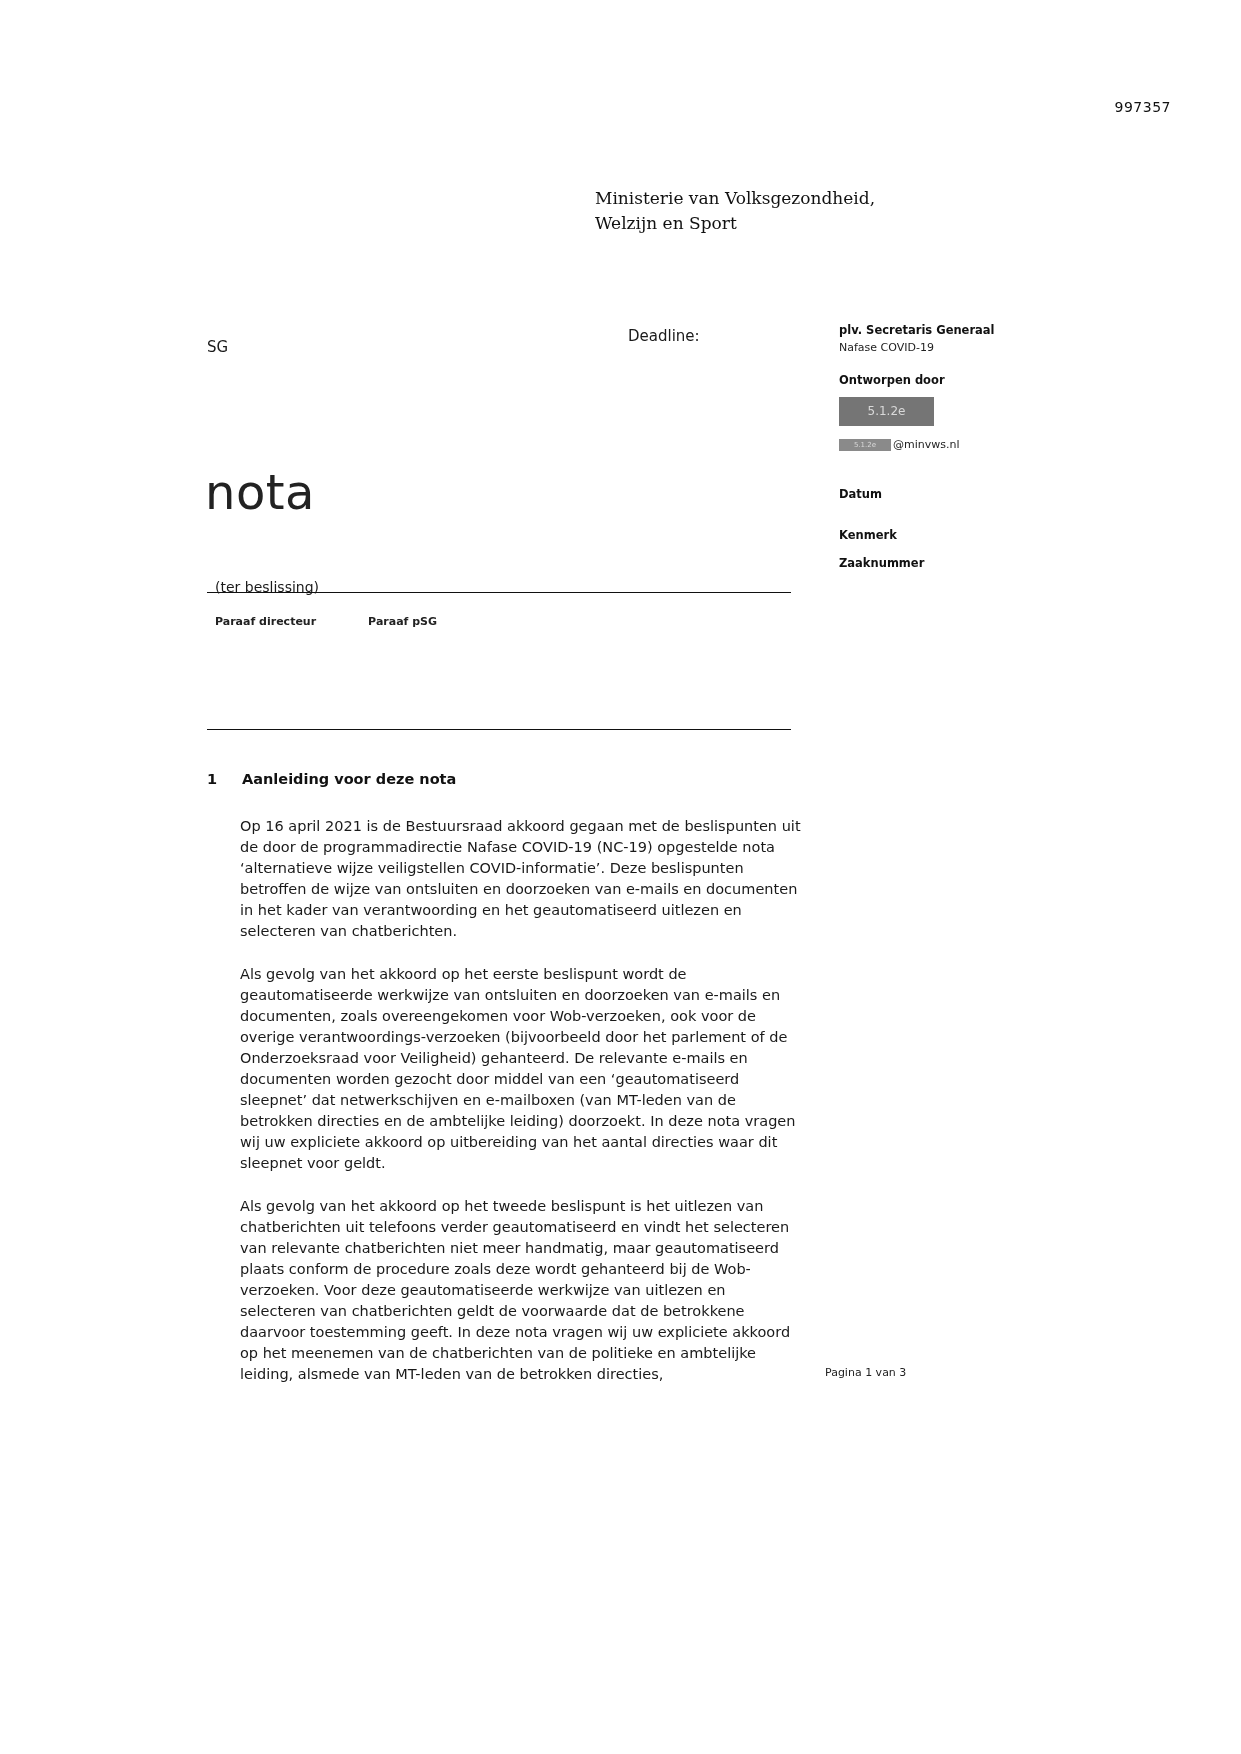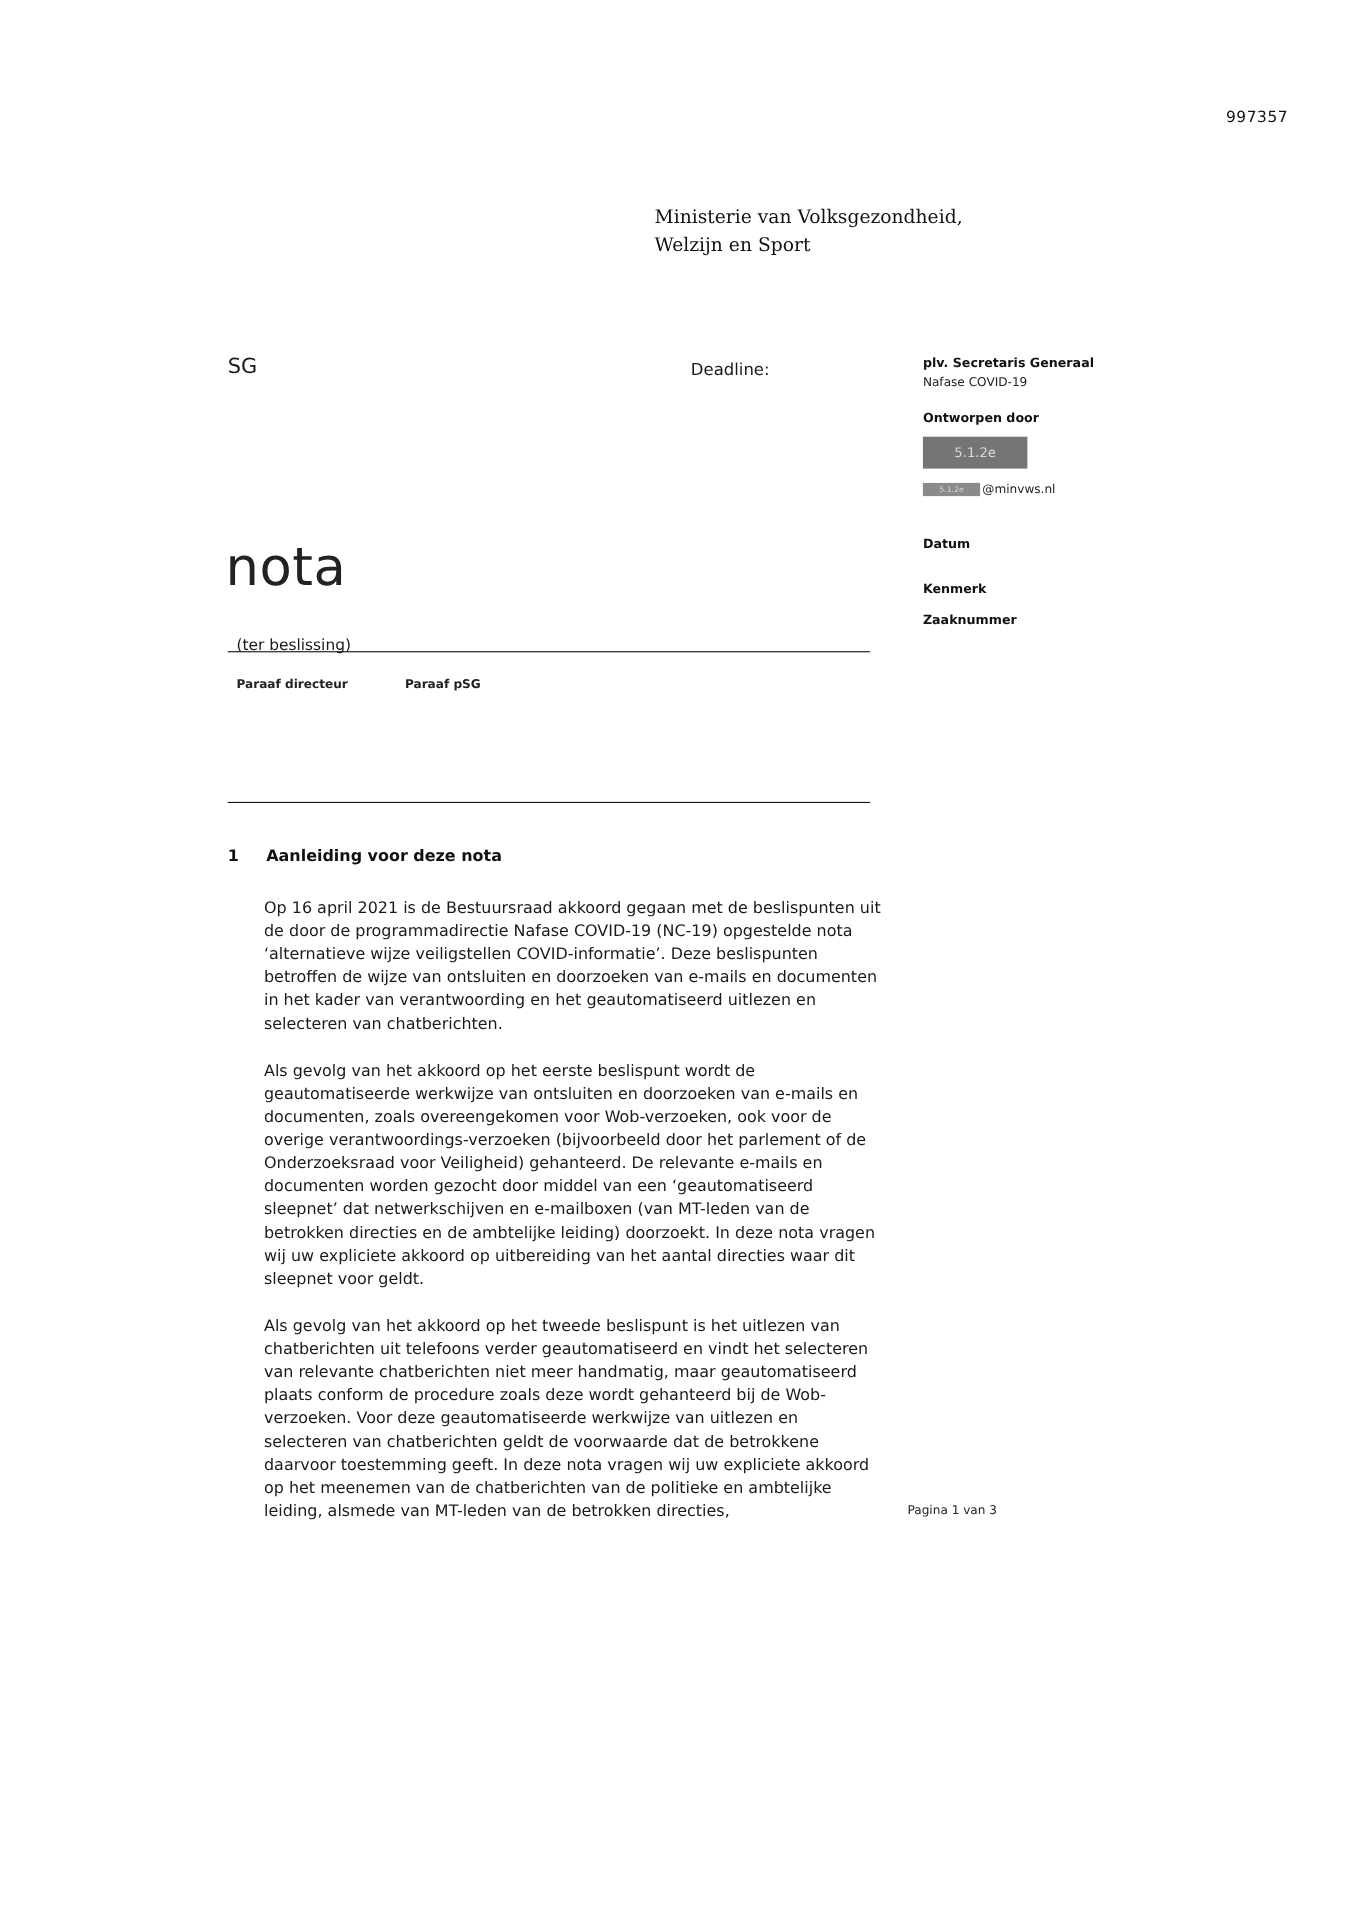--- a/index.html
+++ b/index.html
@@ -27,22 +27,22 @@
     left: 595px;
     top: 186px;
     font-family: "DejaVu Serif", serif;
     font-size: 17px;
     line-height: 1.45;
     color: #111;
   }
   .sg-label {
     position: absolute;
     left: 207px;
-    top: 322px;
-    font-size: 19px;
+    top: 338px;
+    font-size: 15px;
   }
   .deadline-label {
     position: absolute;
     left: 628px;
     top: 327px;
     font-size: 15px;
     text-align: right;
   }
   .sidebar {
     position: absolute;
@@ -85,21 +85,21 @@
     font-size: 7px;
     margin-right: 2px;
   }
   .sidebar .field-label { font-weight: bold; color: #111; }
   .datum { margin-top: 34px; }
   .kenmerk { margin-top: 26px; }
   .zaaknummer { margin-top: 12px; }
   .nota-title {
     position: absolute;
     left: 205px;
-    top: 488px;
+    top: 464px;
     font-size: 48px;
     color: #222;
     letter-spacing: 0.5px;
   }
   .nota-subtitle {
     position: absolute;
     left: 215px;
     top: 579px;
     font-size: 14px;
     text-align: right;

